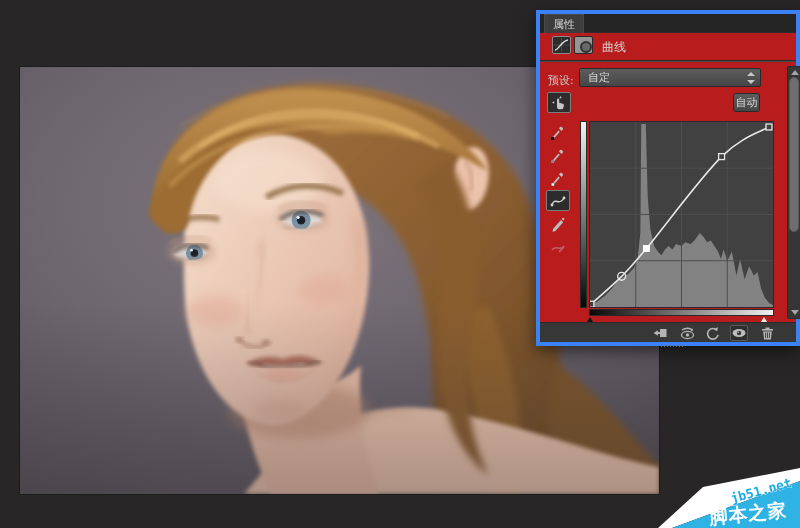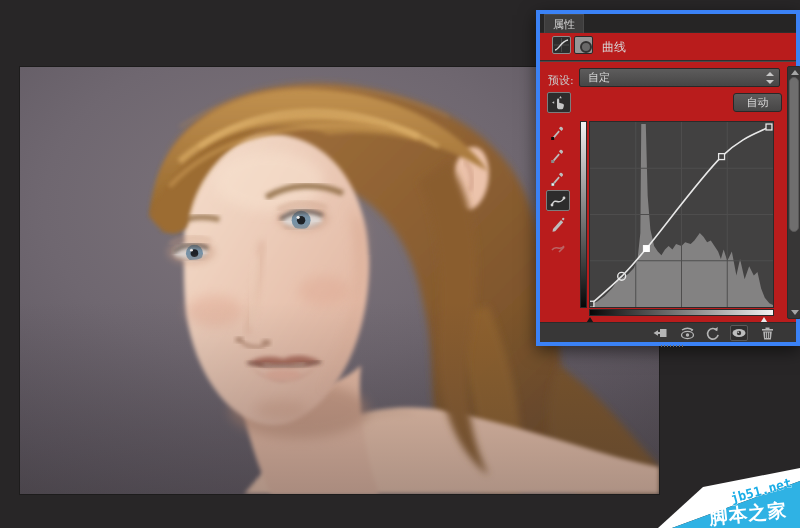--- a/index.html
+++ b/index.html
@@ -26,30 +26,30 @@
              border:1px solid #2a2929;border-radius:2px;}
   .mask-icon::after{content:"";position:absolute;left:5px;top:4px;width:8px;height:8px;border-radius:50%;
              background:#696868;border:2px solid #323131;}
   .adj-label{position:absolute;left:62px;top:6px;font-size:12px;color:#d8d8d8;}
   .hdivider{position:absolute;left:0;top:46px;width:100%;height:2px;border-top:1px solid #2f2e2e;border-bottom:1px solid #4a4949;}
 
   .preset-label{position:absolute;left:8px;top:59px;color:#c9c9c9;}
   .select{position:absolute;height:19px;background:linear-gradient(#5d5c5c,#474646);
           border:1px solid #292828;border-radius:2px;color:#dadada;line-height:17px;
           padding:0 18px 0 8px;overflow:hidden;white-space:nowrap;}
-  .sel-preset{left:39px;top:54px;width:201px;}
+  .sel-preset{left:39px;top:54px;width:182px;}
   .sel-channel{left:39px;top:79px;width:146px;}
   .stepper{position:absolute;right:4px;top:3px;width:9px;height:12px;}
   .stepper i{position:absolute;left:0;width:0;height:0;border-left:4px solid transparent;border-right:4px solid transparent;}
   .stepper .up{top:0;border-bottom:4px solid #c7c7c7;}
   .stepper .dn{bottom:0;border-top:4px solid #c7c7c7;}
 
   .btn{position:absolute;height:19px;background:linear-gradient(#5d5c5c,#474646);
        border:1px solid #292828;border-radius:3px;color:#dadada;text-align:center;line-height:17px;}
-  .btn-auto{left:193px;top:79px;width:49px;}
+  .btn-auto{left:193px;top:79px;width:27px;}
 
   .toolbtn{position:absolute;width:24px;height:21px;border:1px solid transparent;border-radius:2px;
            display:flex;align-items:center;justify-content:center;}
   .toolbtn.pressed{background:#2d2c2c;border-color:#7d7d7d;}
   .toolbtn.disabled{opacity:.45;}
 
   .vgrad{position:absolute;left:40px;top:107px;width:7px;height:187px;
          background:linear-gradient(#f2f2f2,#070707);border:1px solid #2a2929;}
   .graph{position:absolute;left:49px;top:107px;width:185px;height:187px;
          background:#424141;border:1px solid #2b2a2a;}

